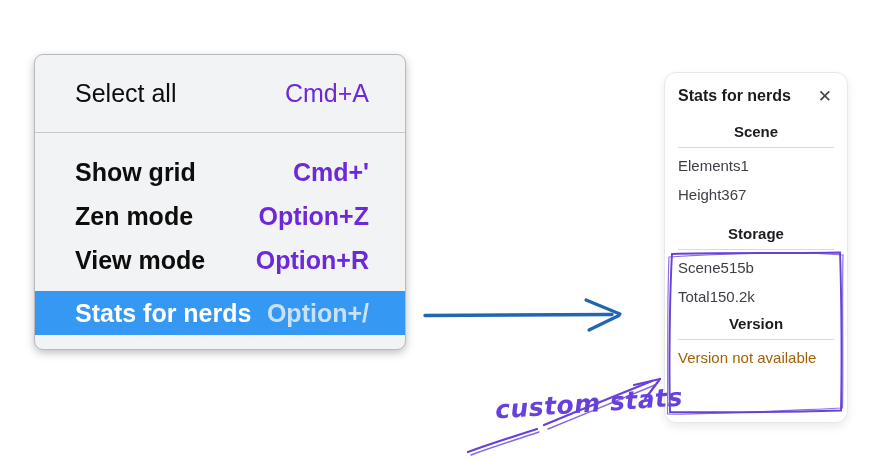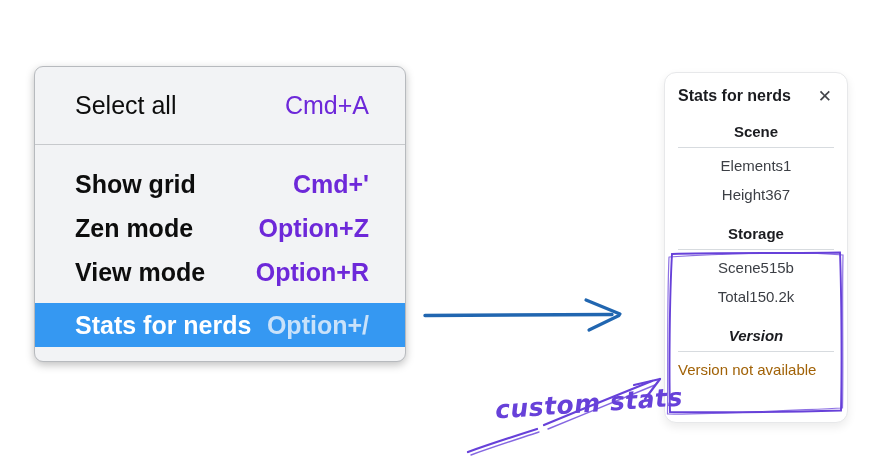--- a/index.html
+++ b/index.html
@@ -6,21 +6,21 @@
   html,body { width:873px; height:461px; }
   body {
     position:relative;
     background:#ffffff;
     font-family:"Liberation Sans", sans-serif;
     overflow:hidden;
   }
 
   
   .menu {
-    position:absolute; left:34px; top:66px;
+    position:absolute; left:34px; top:54px;
     width:372px; height:296px;
     background:#f2f3f5;
     border:1px solid #b7babe;
     border-radius:9px;
     box-shadow:0 3px 9px rgba(0,0,0,.25);
     overflow:hidden;
   }
   .menu-row {
     display:flex; align-items:center; justify-content:space-between;
     padding:0 36px 0 40px;
@@ -50,24 +50,24 @@
   .panel-title { font-size:16px; font-weight:bold; color:#1b1c20; }
   .close {
     font-family:"DejaVu Sans", sans-serif;
     font-size:17px; color:#43454a; line-height:17px;
     cursor:pointer; padding:1px 2px;
   }
   .sec-h {
     font-size:15px; font-weight:bold; color:#1b1c20;
     text-align:center; line-height:18px; margin-top:16px;
   }
-  .sec-h.version { margin-top:16px;font-style:italic; }
+  .sec-h.version { margin-top:4px; }
   .sec-div { height:1px; background:#d7dbdf; margin:6px 0 3px 0; }
   .stat-row {
-    display:flex; justify-content:center;
+    display:flex; justify-content:flex-start;
     font-size:15px; line-height:29px; color:#3c3f45;
   }
   .note { font-size:15px; line-height:29px; color:#a16207; }
 
   
   .overlay {
     position:absolute; left:0; top:0; width:873px; height:461px;
     pointer-events:none;
   }
   .annotation-text {

